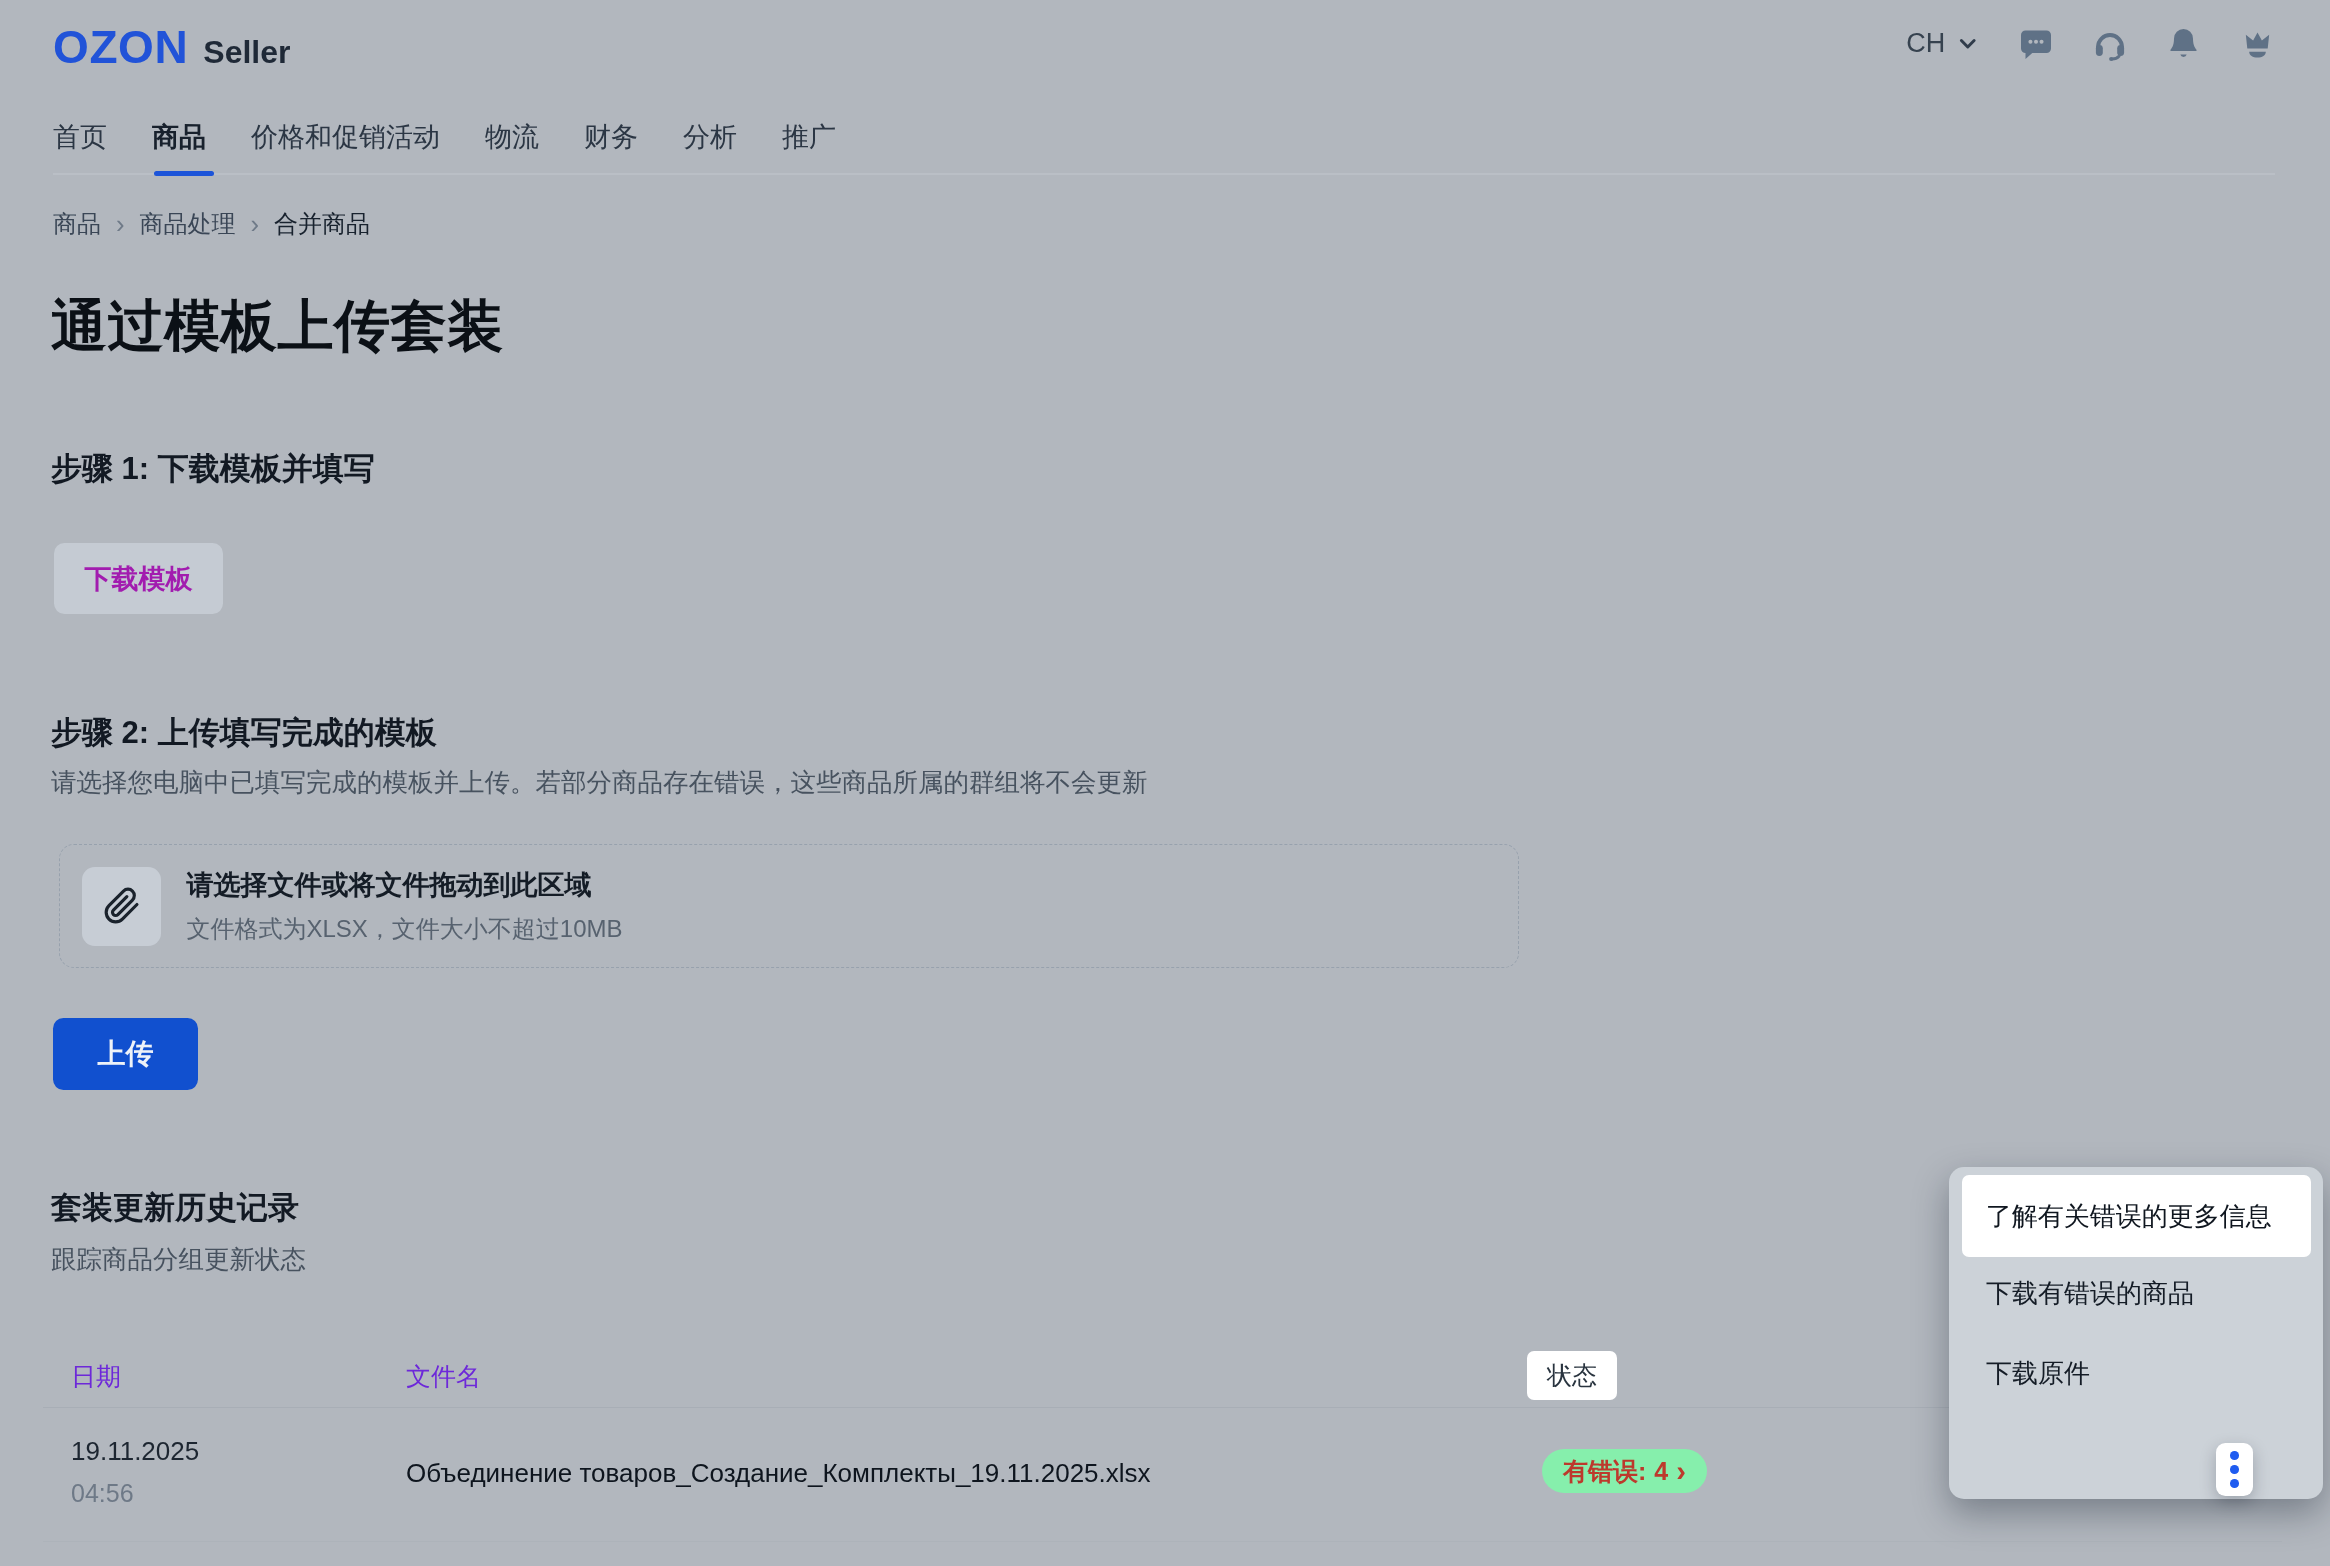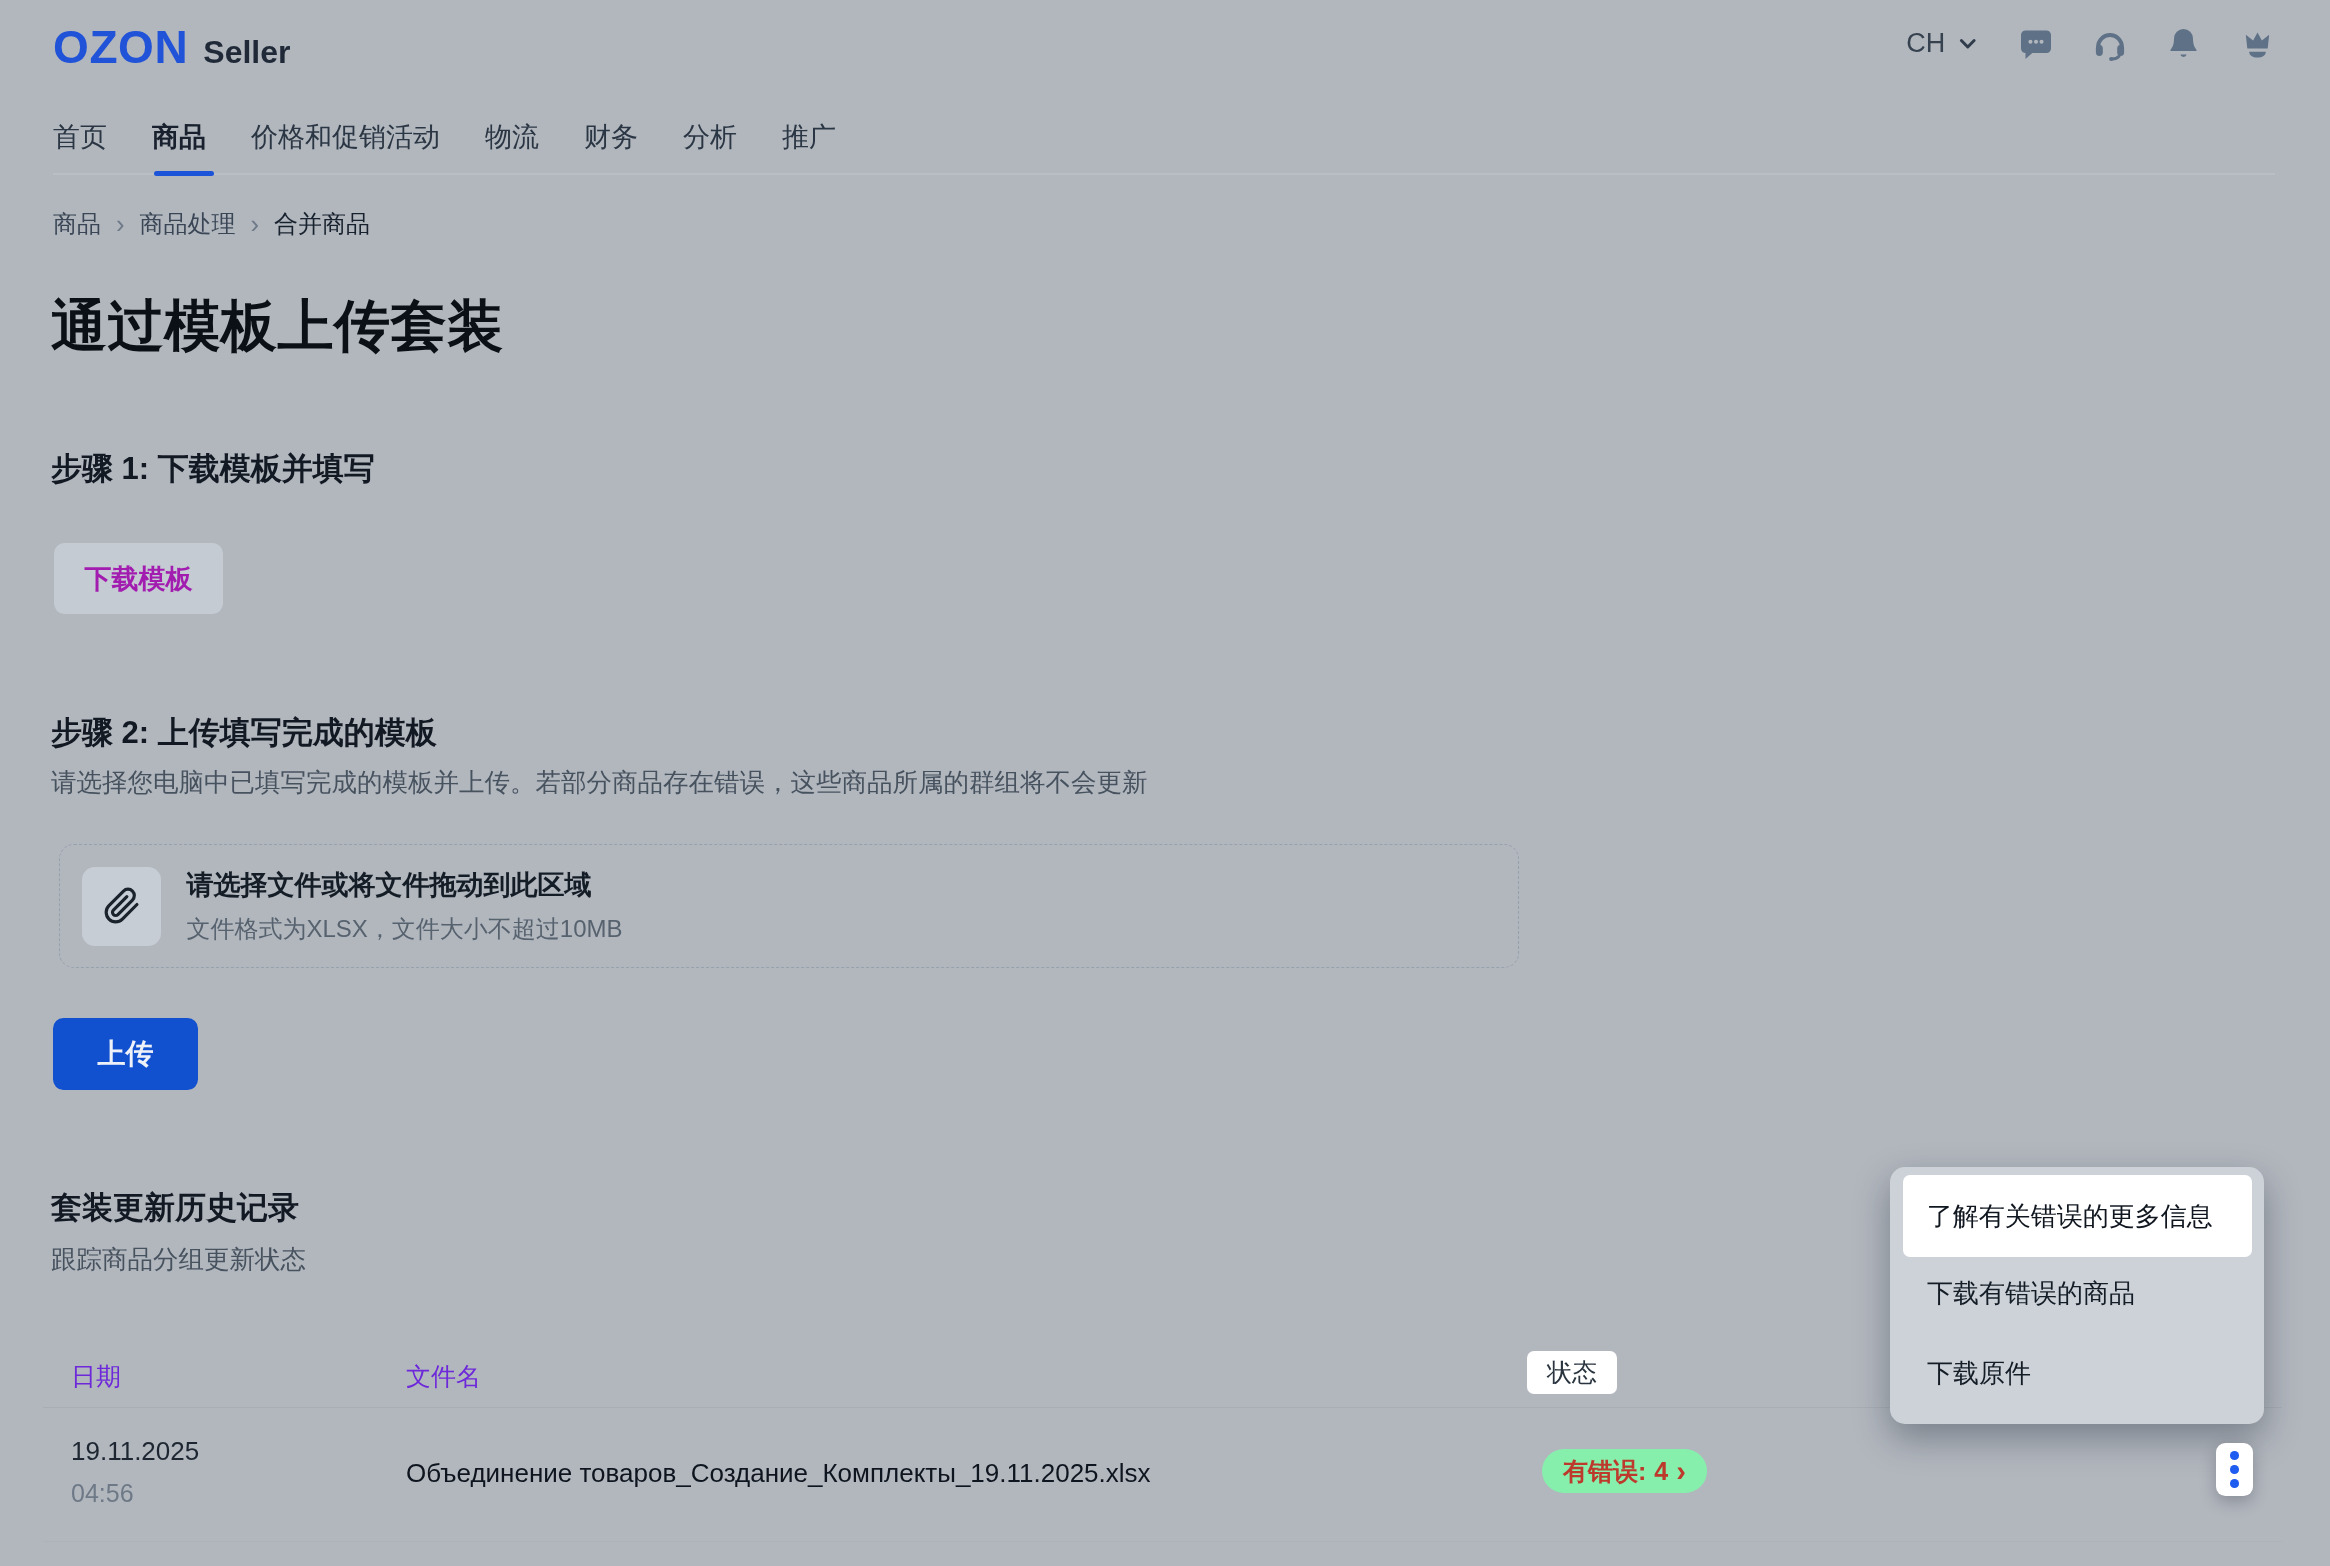--- a/index.html
+++ b/index.html
@@ -39,37 +39,37 @@
 
   
   .dropzone{left:59px;top:844px;width:1460px;height:124px;border:1.7px dashed #97a1ad;border-radius:15px;
             display:flex;align-items:center;gap:25.5px;padding-left:22px;box-sizing:border-box;cursor:pointer;}
   .clipbox{width:79px;height:79px;border-radius:12.8px;background:#c7cdd5;display:flex;align-items:center;justify-content:center;}
   .dz-title{font-size:27px;font-weight:700;color:#141c26;}
   .dz-sub{font-size:24px;color:#57626f;margin-top:9.3px;}
 
   
   .th{font-size:25px;color:#6d28d9;top:1360px;}
-  .status-hl{left:1527px;top:1351px;width:90px;height:43px;background:#ffffff;border-radius:7px;
+  .status-hl{left:1527px;top:1351px;width:90px;height:49px;background:#ffffff;border-radius:7px;
              display:flex;align-items:center;justify-content:center;font-size:25px;color:#29343f;z-index:5;}
   .thline{left:43px;top:1407px;width:2239px;height:1.2px;background:#a8aeb6;}
   .rowline{left:43px;top:1541px;width:2239px;height:1.2px;background:#abb1b9;opacity:.65;}
   .cell-date{left:71px;top:1436px;font-size:26px;color:#1d2631;}
   .cell-time{left:71px;top:1479px;font-size:25px;color:#6e7987;}
   .cell-file{left:406px;top:1458px;font-size:26px;color:#0e151e;}
   .badge{left:1542px;top:1449px;height:44px;padding:0 21px;background:#86efac;border-radius:24px;
          display:flex;align-items:center;gap:8px;font-size:25px;font-weight:700;color:#bd392c;cursor:pointer;}
   .badge .chev{font-size:29px;line-height:0;font-weight:700;}
   .kebab{left:2216px;top:1443px;width:37px;height:53px;background:#fff;border-radius:9.3px;z-index:6;
          display:flex;flex-direction:column;align-items:center;justify-content:center;gap:5.2px;cursor:pointer;
          box-shadow:0 5.8px 16px rgba(15,25,40,.25);}
   .kebab i{width:8.7px;height:8.7px;border-radius:50%;background:#1f5cf0;}
 
   
-  .menu{left:1890px;top:1167px;width:374px;height:257px;background:#ccd2d8;border-radius:15px;z-index:4;
+  .menu{left:1949px;top:1167px;width:374px;height:332px;background:#ccd2d8;border-radius:15px;z-index:4;
         box-shadow:0 14px 35px rgba(15,25,40,.35);}
   .menu .hl{position:absolute;left:12.8px;top:8px;width:349px;height:82px;background:#ffffff;border-radius:7px;
             display:flex;align-items:center;padding-left:24px;box-sizing:border-box;font-size:26px;color:#0f161f;cursor:pointer;}
   .menu .mi{position:absolute;left:37px;font-size:26px;color:#141c26;cursor:pointer;}  
 </style>
 </head>
 <body>
 
 <div id="screen">
 

